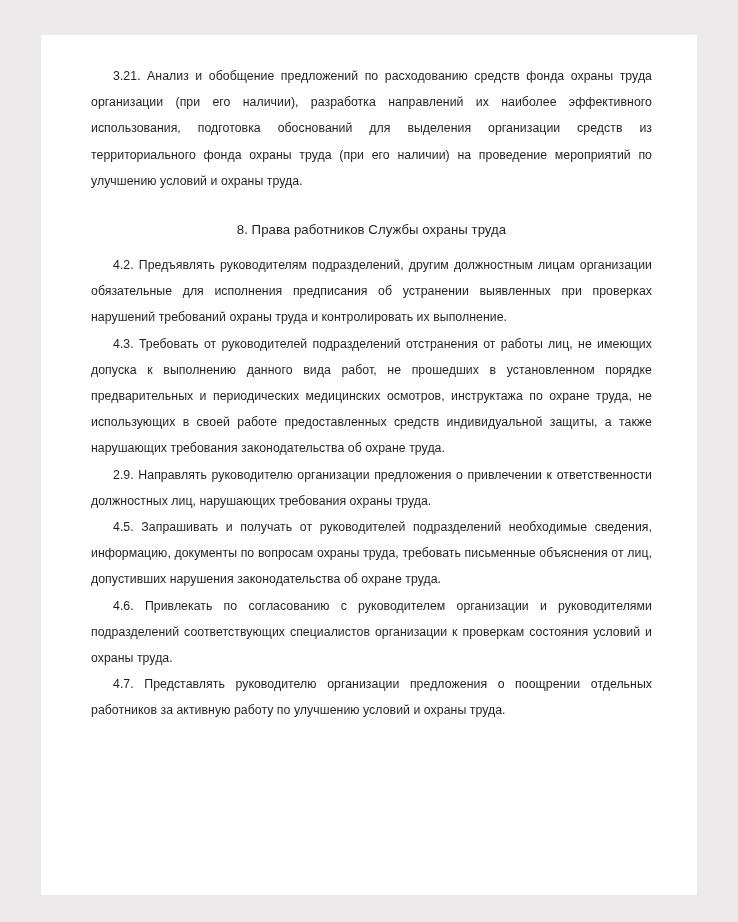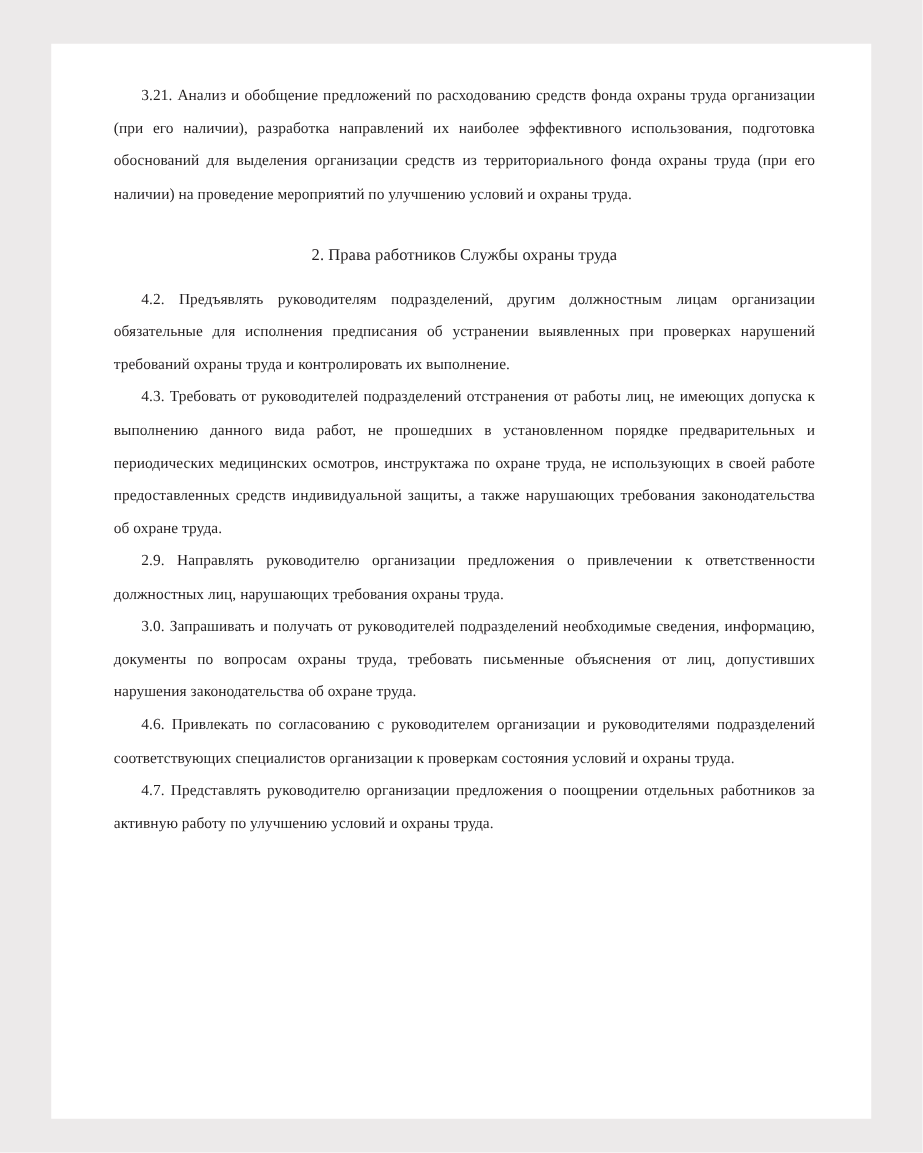--- a/index.html
+++ b/index.html
@@ -26,21 +26,20 @@
     padding: 28px 45px 20px 50px;
     color: #231f20;
   }
   p {
     margin: 0 0 0 0;
     font-size: 12.3px;
     line-height: 26.2px;
     text-align: justify;
     text-justify: inter-word;
     letter-spacing: 0.05px;
-    font-family: Liberation Serif, serif;
   }
   p.indent {
     text-indent: 22px;
   }
   .heading {
     text-align: center;
     font-size: 13.2px;
     line-height: 26px;
     margin: 18px 0 9px 0;
     text-indent: 0;
@@ -52,24 +51,24 @@
 </head>
 <body>
 
 <div class="page">
   <div class="content">
 
     <p class="indent">3.21. Анализ и обобщение предложений по расходованию средств фонда охраны труда организации (при его наличии), разработка направлений их наиболее эффективного использования, подготовка обоснований для выделения организации средств из территориального фонда охраны труда (при его наличии) на проведение мероприятий по улучшению условий и охраны труда.</p>
 
     <div class="gap-small"></div>
 
-    <p class="heading">2. Права работников Службы охраны труда</p>
+    <p class="heading">8. Права работников Службы охраны труда</p>
 
 
     <p class="indent">4.2. Предъявлять руководителям подразделений, другим должностным лицам организации обязательные для исполнения предписания об устранении выявленных при проверках нарушений требований охраны труда и контролировать их выполнение.</p>
     <p class="indent">4.3. Требовать от руководителей подразделений отстранения от работы лиц, не имеющих допуска к выполнению данного вида работ, не прошедших в установленном порядке предварительных и периодических медицинских осмотров, инструктажа по охране труда, не использующих в своей работе предоставленных средств индивидуальной защиты, а также нарушающих требования законодательства об охране труда.</p>
     <p class="indent">2.9. Направлять руководителю организации предложения о привлечении к ответственности должностных лиц, нарушающих требования охраны труда.</p>
-    <p class="indent">3.0. Запрашивать и получать от руководителей подразделений необходимые сведения, информацию, документы по вопросам охраны труда, требовать письменные объяснения от лиц, допустивших нарушения законодательства об охране труда.</p>
+    <p class="indent">4.5. Запрашивать и получать от руководителей подразделений необходимые сведения, информацию, документы по вопросам охраны труда, требовать письменные объяснения от лиц, допустивших нарушения законодательства об охране труда.</p>
     <p class="indent">4.6. Привлекать по согласованию с руководителем организации и руководителями подразделений соответствующих специалистов организации к проверкам состояния условий и охраны труда.</p>
     <p class="indent">4.7. Представлять руководителю организации предложения о поощрении отдельных работников за активную работу по улучшению условий и охраны труда.</p>
 
   </div>
 </div>
 
 </body></html>

